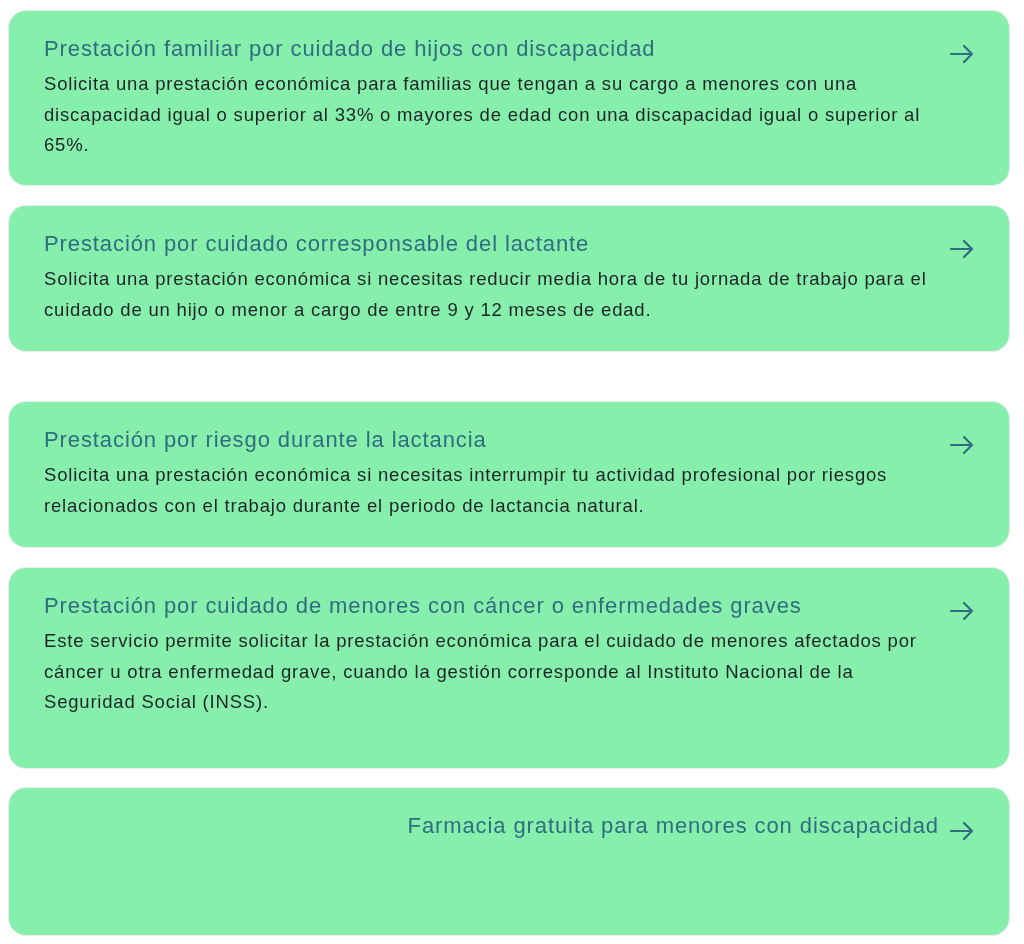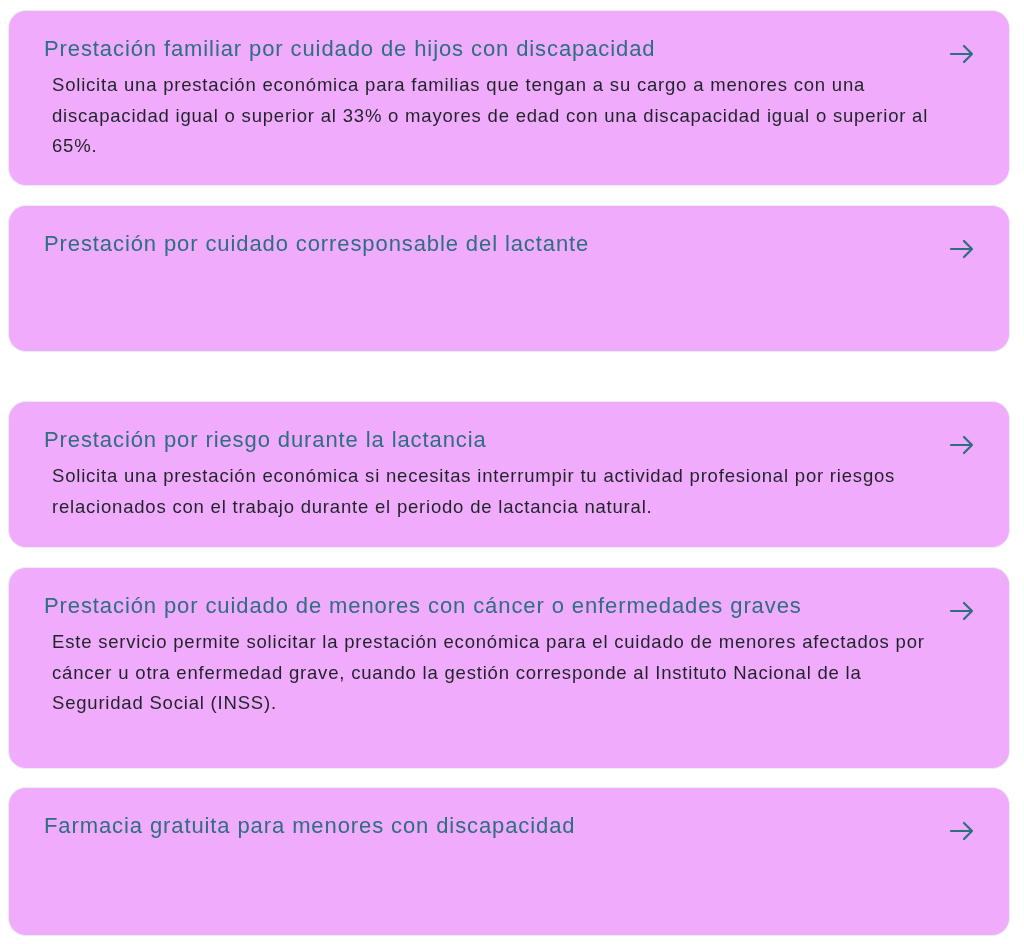--- a/index.html
+++ b/index.html
@@ -14,40 +14,40 @@
   .list {
     position: relative;
     width: 1024px;
     height: 944px;
   }
   .card {
     position: absolute;
     left: 8px;
     width: 1002px;
     box-sizing: border-box;
-    background: #f0abfc;
+    background: #86efac;
     border: 1px solid #e8edf1;
     border-radius: 18px;
     padding: 24px 70px 0 35px;
     cursor: pointer;
   }
   .card-title {
     color: #2f6d80;
     font-size: 22px;
     line-height: 27px;
     letter-spacing: 0.9px;
     margin: 0 0 7px 0;
     font-weight: normal;
   }
   .card-desc {
     color: #1f2428;
     font-size: 18.5px;
     line-height: 30.5px;
     letter-spacing: 0.8px;
-    margin: 8px;
+    margin: 0;
   }
   .arrow {
     position: absolute;
     right: 34px;
     width: 26px;
     height: 20px;
   }
   .arrow svg { display: block; }
 </style>
 </head>
@@ -60,20 +60,21 @@
     <p class="card-desc">Solicita una prestación económica para familias que tengan a su cargo a menores con una discapacidad igual o superior al 33% o mayores de edad con una discapacidad igual o superior al 65%.</p>
     <span class="arrow" style="top:33px;">
       <svg width="26" height="20" viewBox="0 0 26 20">
           <path d="M2 10 H23 M15 2 L23 10 L15 18" fill="none" stroke="#2f6d80" stroke-width="2.2" stroke-linecap="round" stroke-linejoin="round"></path>
         </svg>
     </span>
   </div>
 
   <div class="card" style="top:205px;height:147px;">
     <h2 class="card-title">Prestación por cuidado corresponsable del lactante</h2>
+    <p class="card-desc">Solicita una prestación económica si necesitas reducir media hora de tu jornada de trabajo para el cuidado de un hijo o menor a cargo de entre 9 y 12 meses de edad.</p>
     <span class="arrow" style="top:33px;">
       <svg width="26" height="20" viewBox="0 0 26 20">
           <path d="M2 10 H23 M15 2 L23 10 L15 18" fill="none" stroke="#2f6d80" stroke-width="2.2" stroke-linecap="round" stroke-linejoin="round"></path>
         </svg>
     </span>
   </div>
 
   <div class="card" style="top:567px;height:202px;">
     <h2 class="card-title">Prestación por cuidado de menores con cáncer o enfermedades graves</h2>
     <p class="card-desc">Este servicio permite solicitar la prestación económica para el cuidado de menores afectados por cáncer u otra enfermedad grave, cuando la gestión corresponde al Instituto Nacional de la Seguridad Social (INSS).</p>
@@ -87,21 +88,21 @@
   <div class="card" style="top:401px;height:147px;">
     <h2 class="card-title">Prestación por riesgo durante la lactancia</h2>
     <p class="card-desc">Solicita una prestación económica si necesitas interrumpir tu actividad profesional por riesgos relacionados con el trabajo durante el periodo de lactancia natural.</p>
     <span class="arrow" style="top:33px;">
       <svg width="26" height="20" viewBox="0 0 26 20">
           <path d="M2 10 H23 M15 2 L23 10 L15 18" fill="none" stroke="#2f6d80" stroke-width="2.2" stroke-linecap="round" stroke-linejoin="round"></path>
         </svg>
     </span>
   </div>
 
-  <div class="card" style="top:787px;height:149px;">
+  <div class="card" style="top:787px;height:149px;text-align:right;">
     <h2 class="card-title">Farmacia gratuita para menores con discapacidad</h2>
     <span class="arrow" style="top:33px;">
       <svg width="26" height="20" viewBox="0 0 26 20">
           <path d="M2 10 H23 M15 2 L23 10 L15 18" fill="none" stroke="#2f6d80" stroke-width="2.2" stroke-linecap="round" stroke-linejoin="round"></path>
         </svg>
     </span>
   </div>
 
 </div>
 

